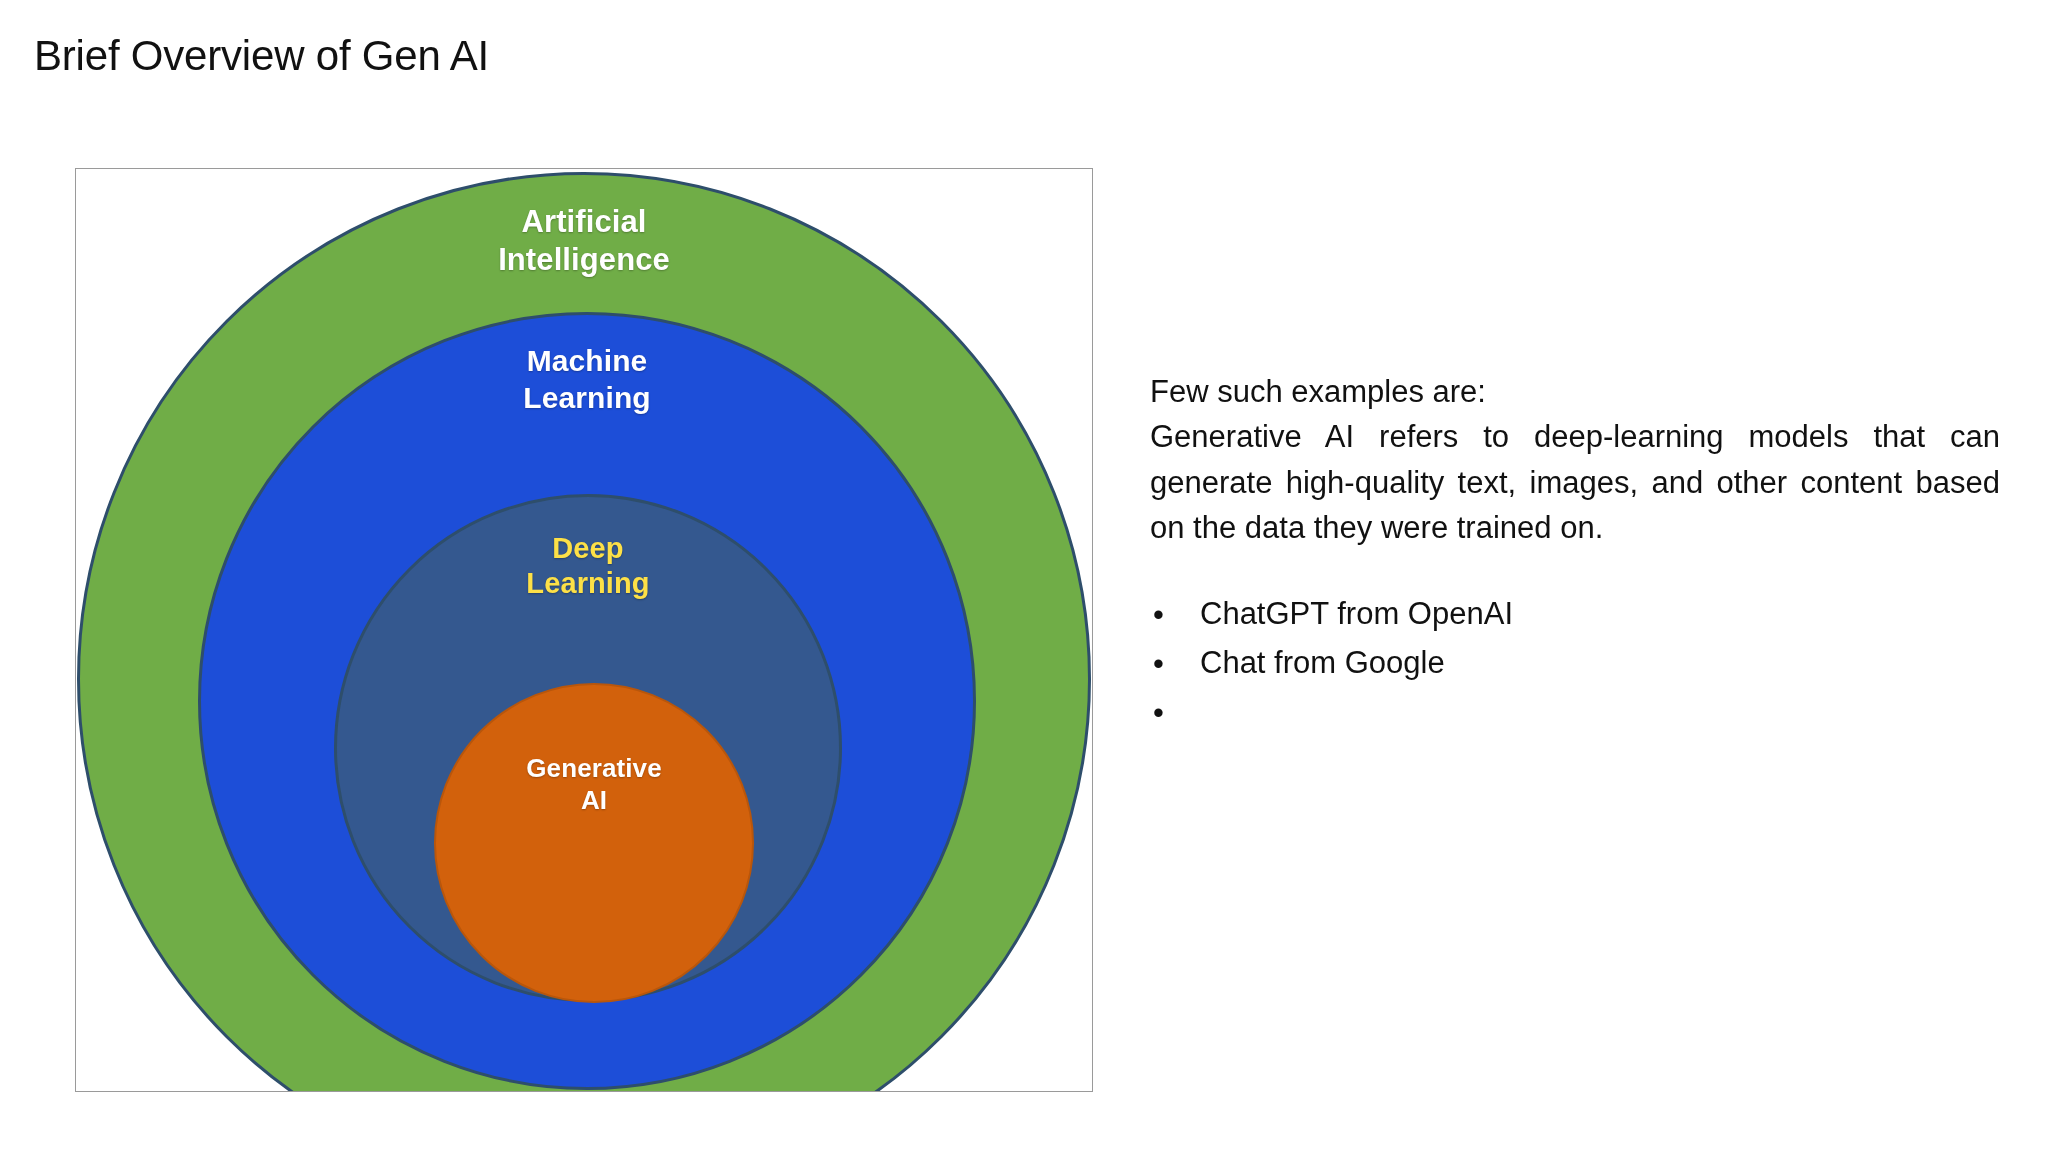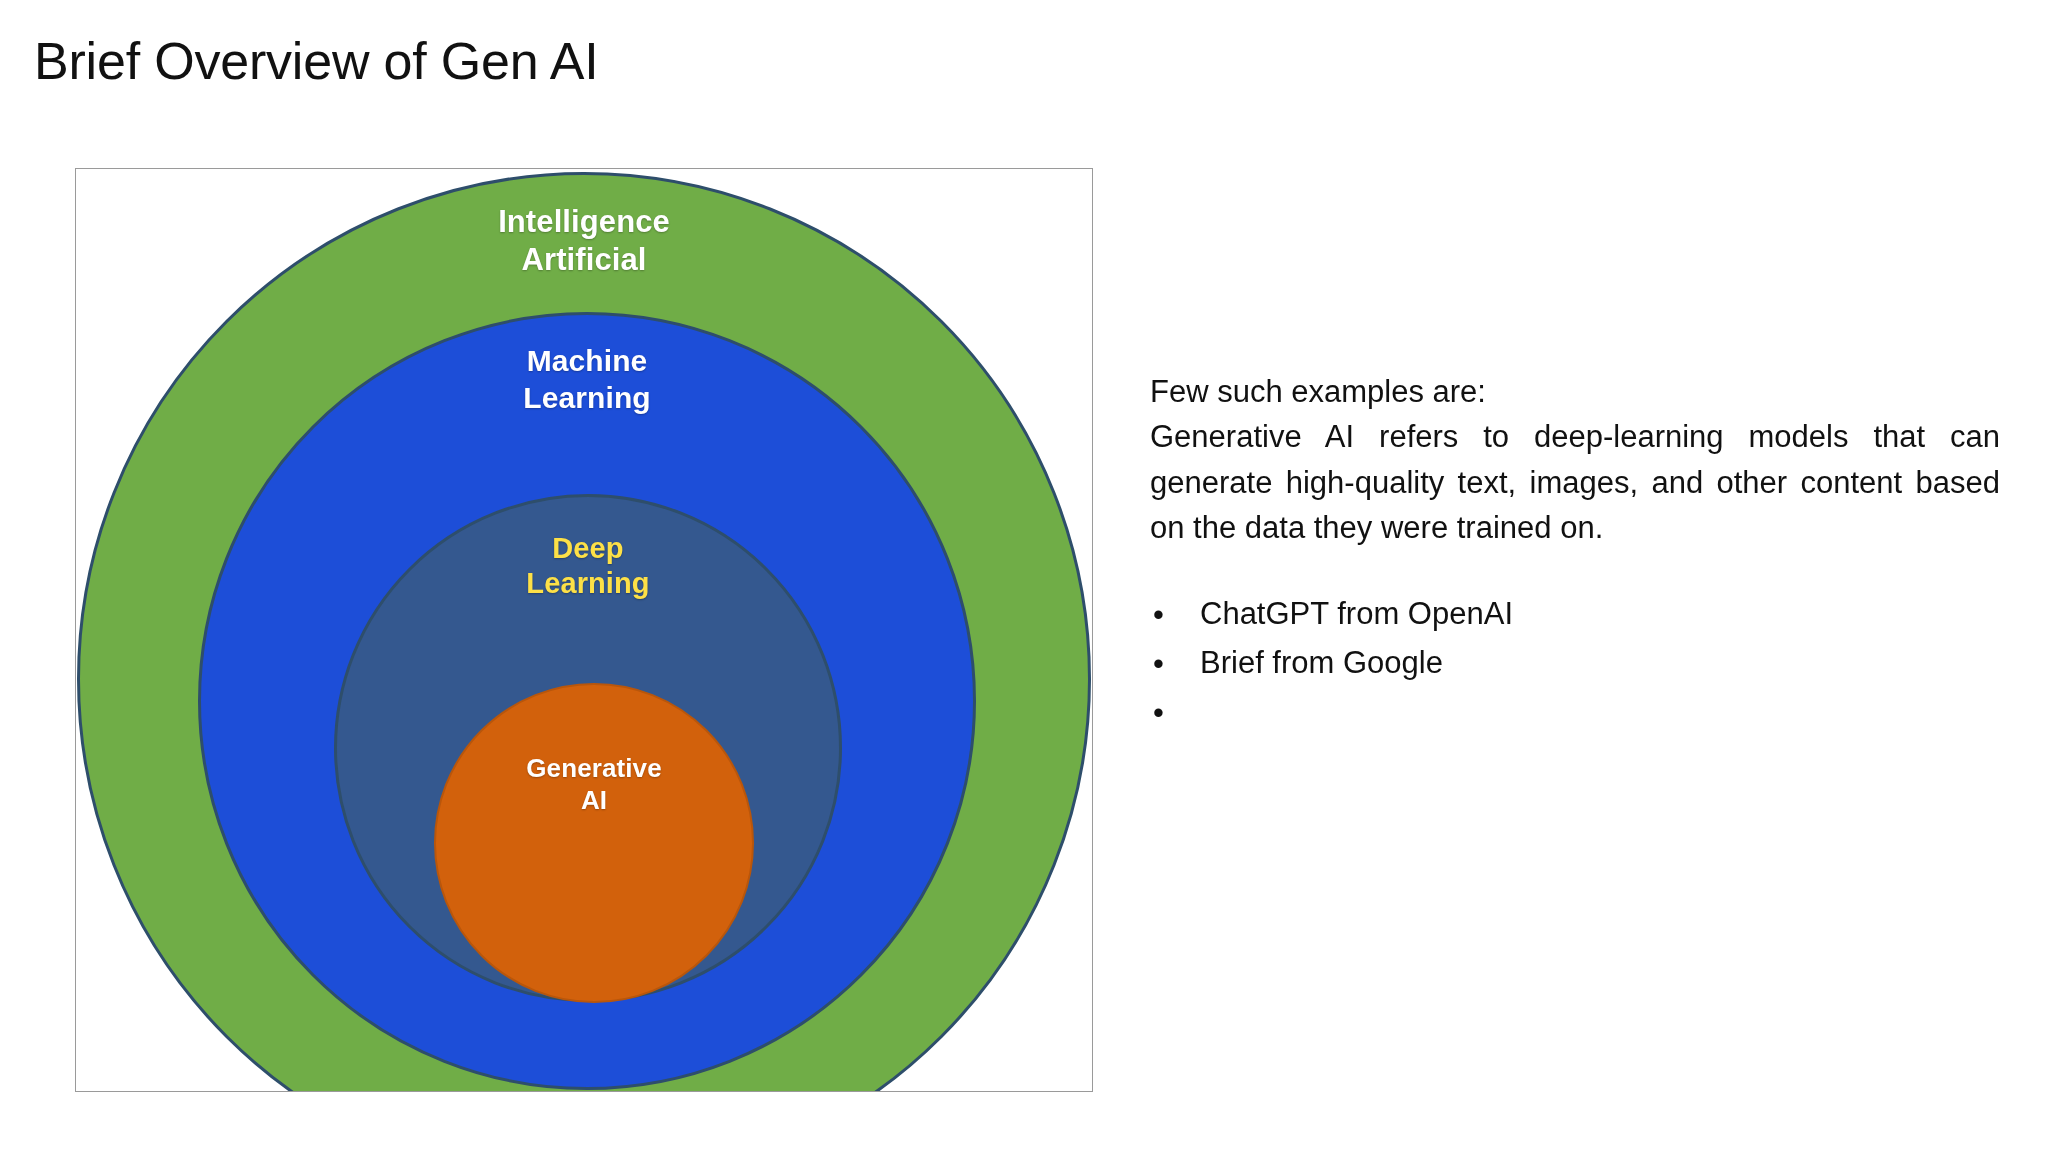--- a/index.html
+++ b/index.html
@@ -15,21 +15,21 @@
     font-family: "Liberation Sans", sans-serif;
     color: #000000;
     -webkit-font-smoothing: antialiased;
   }
 
   
   #slide-title {
     position: absolute;
     left: 34px;
     top: 32px;
-    font-size: 52px;
+    font-size: 42px;
     line-height: 1.15;
     font-weight: 400;
     letter-spacing: -0.2px;
     color: #111111;
     white-space: nowrap;
   }
 
   
   #diagram-frame {
     position: absolute;
@@ -152,22 +152,22 @@
 </head>
 <body style="background: rgb(255, 255, 255);">
 
 <div id="slide-title">Brief Overview of Gen AI</div>
 
 <div id="diagram-frame" style="border-color: rgb(154, 154, 154);">
   <div id="diagram-stage">
 
     <div class="ring" id="ring-ai" style="background: rgb(112, 173, 71);">
       <div class="ring-label" id="label-ai" style="color: rgb(255, 255, 255);">
+        <div>Artificial</div>
         <div>Intelligence</div>
-        <div>Artificial</div>
       </div>
     </div>
 
     <div class="ring" id="ring-ml" style="background: #1d4ed8;">
       <div class="ring-label" id="label-ml" style="color: rgb(255, 255, 255);">
         <div>Machine</div>
         <div>Learning</div>
       </div>
     </div>
 
@@ -194,20 +194,20 @@
 
   <p id="intro-paragraph">Generative AI refers to deep-learning models that can generate high-quality text, images, and other content based on the data they were trained on.</p>
 
   <ul id="examples-list">
     <li>
       <span class="bullet-dot">•</span>
       <span>ChatGPT from OpenAI</span>
     </li>
     <li>
       <span class="bullet-dot">•</span>
-      <span>Brief from Google</span>
+      <span>Chat from Google</span>
     </li>
     <li>
       <span class="bullet-dot">•</span>
     </li>
   </ul>
 
 </div>
 
 </body></html>

